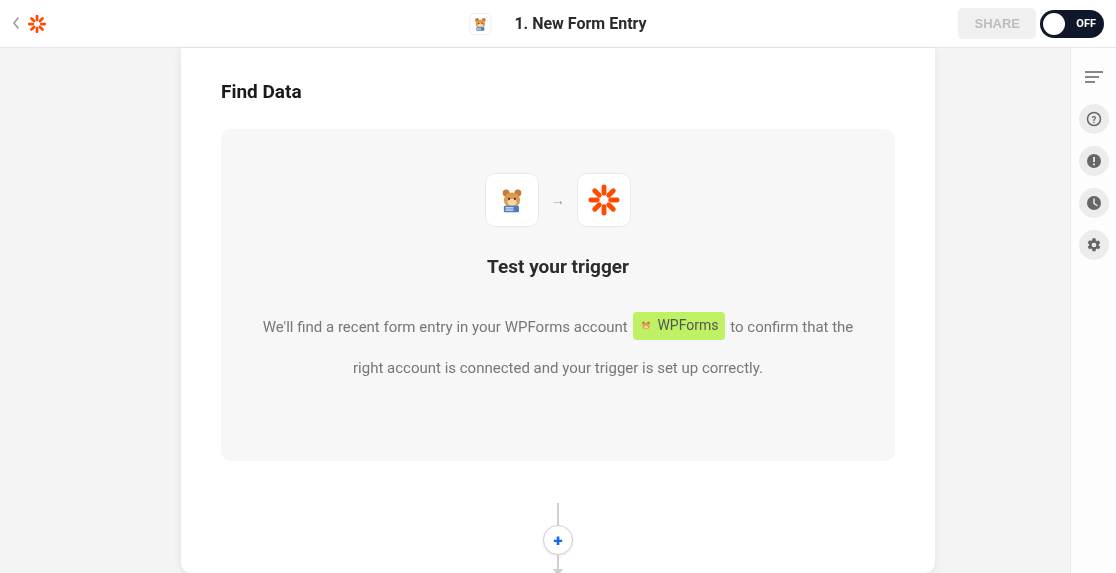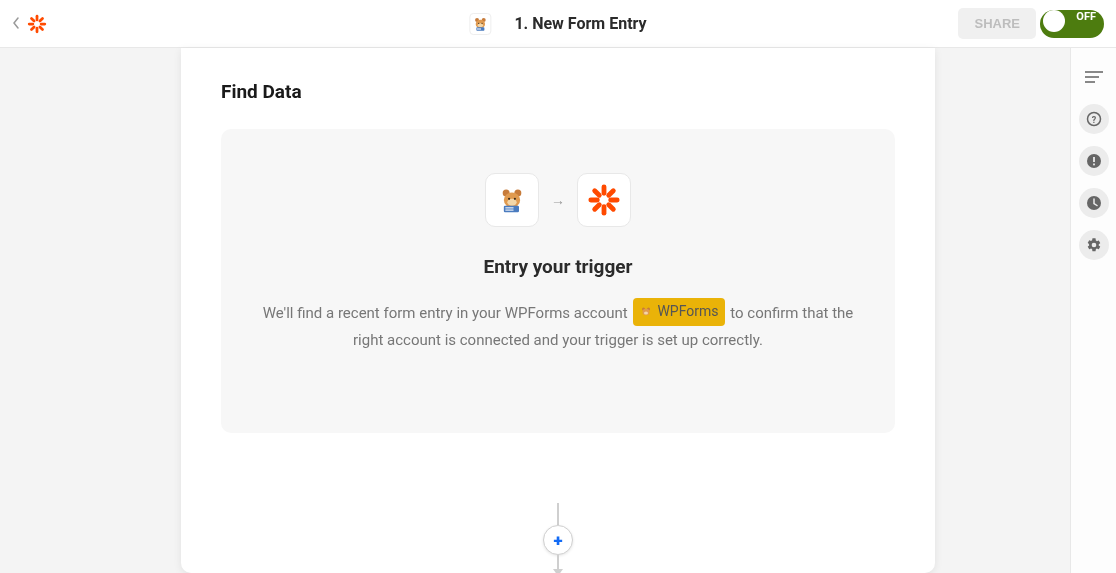--- a/index.html
+++ b/index.html
@@ -74,25 +74,25 @@
       font-weight: 700;
       font-size: 13px;
       padding: 8px 16px;
       border-radius: 5px;
       border: none;
       cursor: pointer;
     }
     .toggle {
       width: 64px;
       height: 28px;
-      background: #4d7c0f;
+      background: #0f172a;
       border-radius: 14px;
       position: relative;
       display: flex;
-      align-items: flex-start;
+      align-items: center;
       cursor: pointer;
     }
     .toggle-knob {
       width: 22px;
       height: 22px;
       background: #fff;
       border-radius: 50%;
       position: absolute;
       left: 3px;
     }
@@ -162,26 +162,26 @@
     .panel-desc {
       font-size: 15px;
       color: #777;
       line-height: 1.7;
       max-width: 760px;
       margin: 0 auto 30px;
     }
     .acct-chip {
       display: inline-flex;
       align-items: center;
-      background: #eab308;
+      background: #bef264;
       border-radius: 4px;
       padding: 2px 6px;
       gap: 4px;
       vertical-align: baseline;
-      margin: 2px 2px;
+      margin: 16px 2px;
     }
     .acct-chip-icon {
       width: 14px;
       height: 14px;
       display: inline-flex;
       align-items: center;
       justify-content: center;
     }
     .acct-chip-label {
       font-size: 14px;
@@ -366,21 +366,21 @@
               <rect x="1" y="10.3" width="8" height="3.4" rx="1.7"></rect>
               <rect x="15" y="10.3" width="8" height="3.4" rx="1.7"></rect>
               <rect x="10.3" y="1" width="3.4" height="8" rx="1.7" transform="rotate(45 12 12)"></rect>
               <rect x="10.3" y="15" width="3.4" height="8" rx="1.7" transform="rotate(45 12 12)"></rect>
               <rect x="1" y="10.3" width="8" height="3.4" rx="1.7" transform="rotate(45 12 12)"></rect>
               <rect x="15" y="10.3" width="8" height="3.4" rx="1.7" transform="rotate(45 12 12)"></rect>
             </g>
           </svg>
         </div>
       </div>
-      <div class="panel-heading">Entry your trigger</div>
+      <div class="panel-heading">Test your trigger</div>
       <p class="panel-desc">
         <span>We'll find a recent form entry in your WPForms account </span><span class="acct-chip">
             <span class="acct-chip-icon">
               <svg class="bear-tiny" viewBox="0 0 24 24">
                 <circle cx="7" cy="6" r="3" fill="#c77b3a"></circle>
                 <circle cx="17" cy="6" r="3" fill="#c77b3a"></circle>
                 <ellipse cx="12" cy="12" rx="7" ry="6.5" fill="#e09a4f"></ellipse>
                 <ellipse cx="12" cy="14" rx="4" ry="3" fill="#f3d6a8"></ellipse>
               </svg>
             </span>

